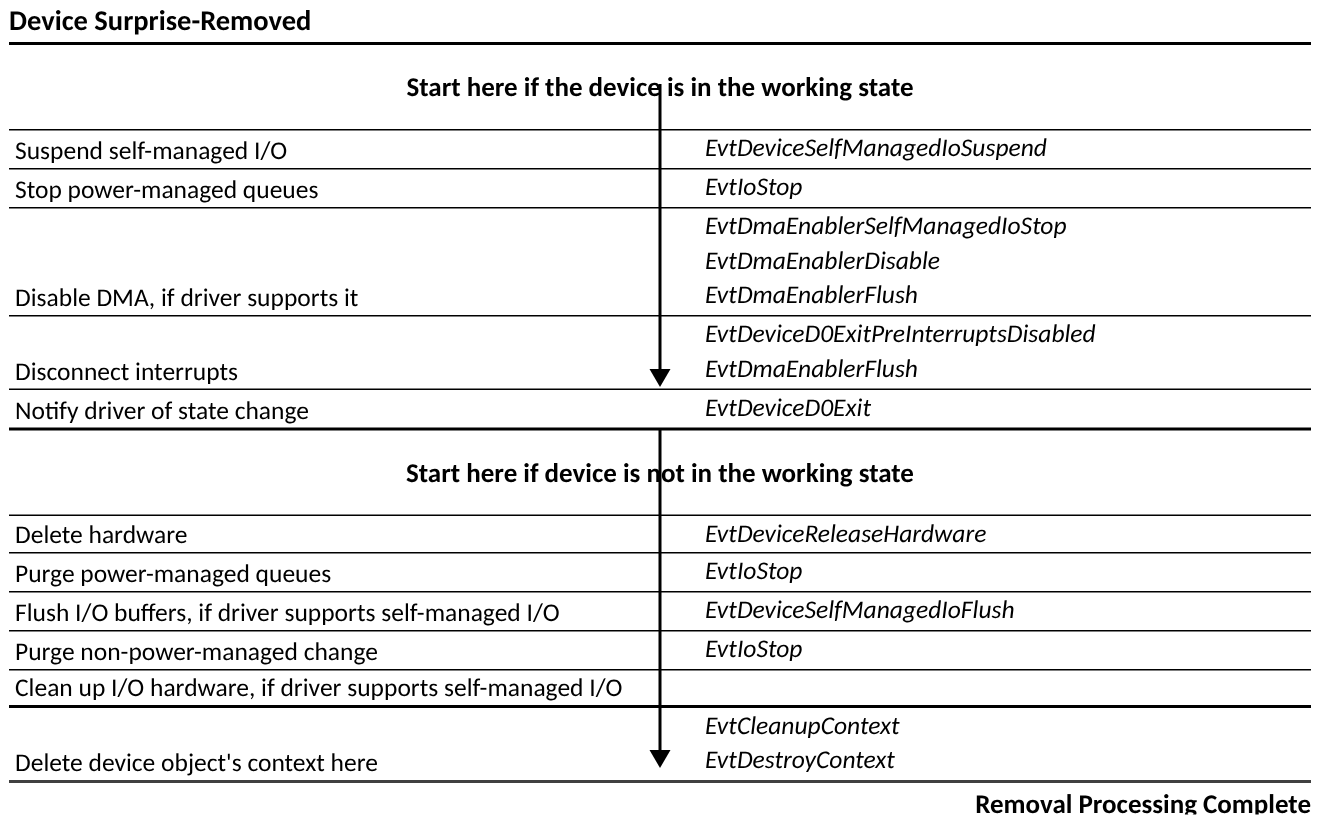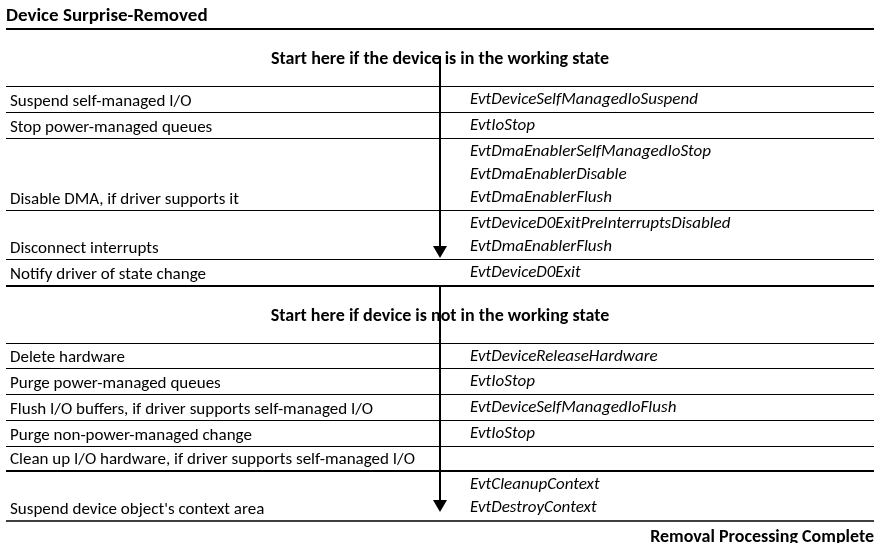--- a/index.html
+++ b/index.html
@@ -134,21 +134,21 @@
 <div class="row">
   <div class="left">Purge non-power-managed change</div>
   <div class="right">
       <span class="line">EvtIoStop</span>
     </div>
 </div>
 <div class="row">
   <div class="left">Clean up I/O hardware, if driver supports self-managed I/O</div>
 </div>
 <div class="row thick">
-  <div class="left">Suspend device object's context area</div>
+  <div class="left">Delete device object's context here</div>
   <div class="right">
     <span class="line">EvtCleanupContext</span>
     <span class="line">EvtDestroyContext</span>
   </div>
 </div>
 
 <div class="footer">Removal Processing Complete</div>
 
 <div class="arrow-line" style="top:56px; height:192px;"></div>
 <div class="arrow-head" style="top:246px;"></div>

